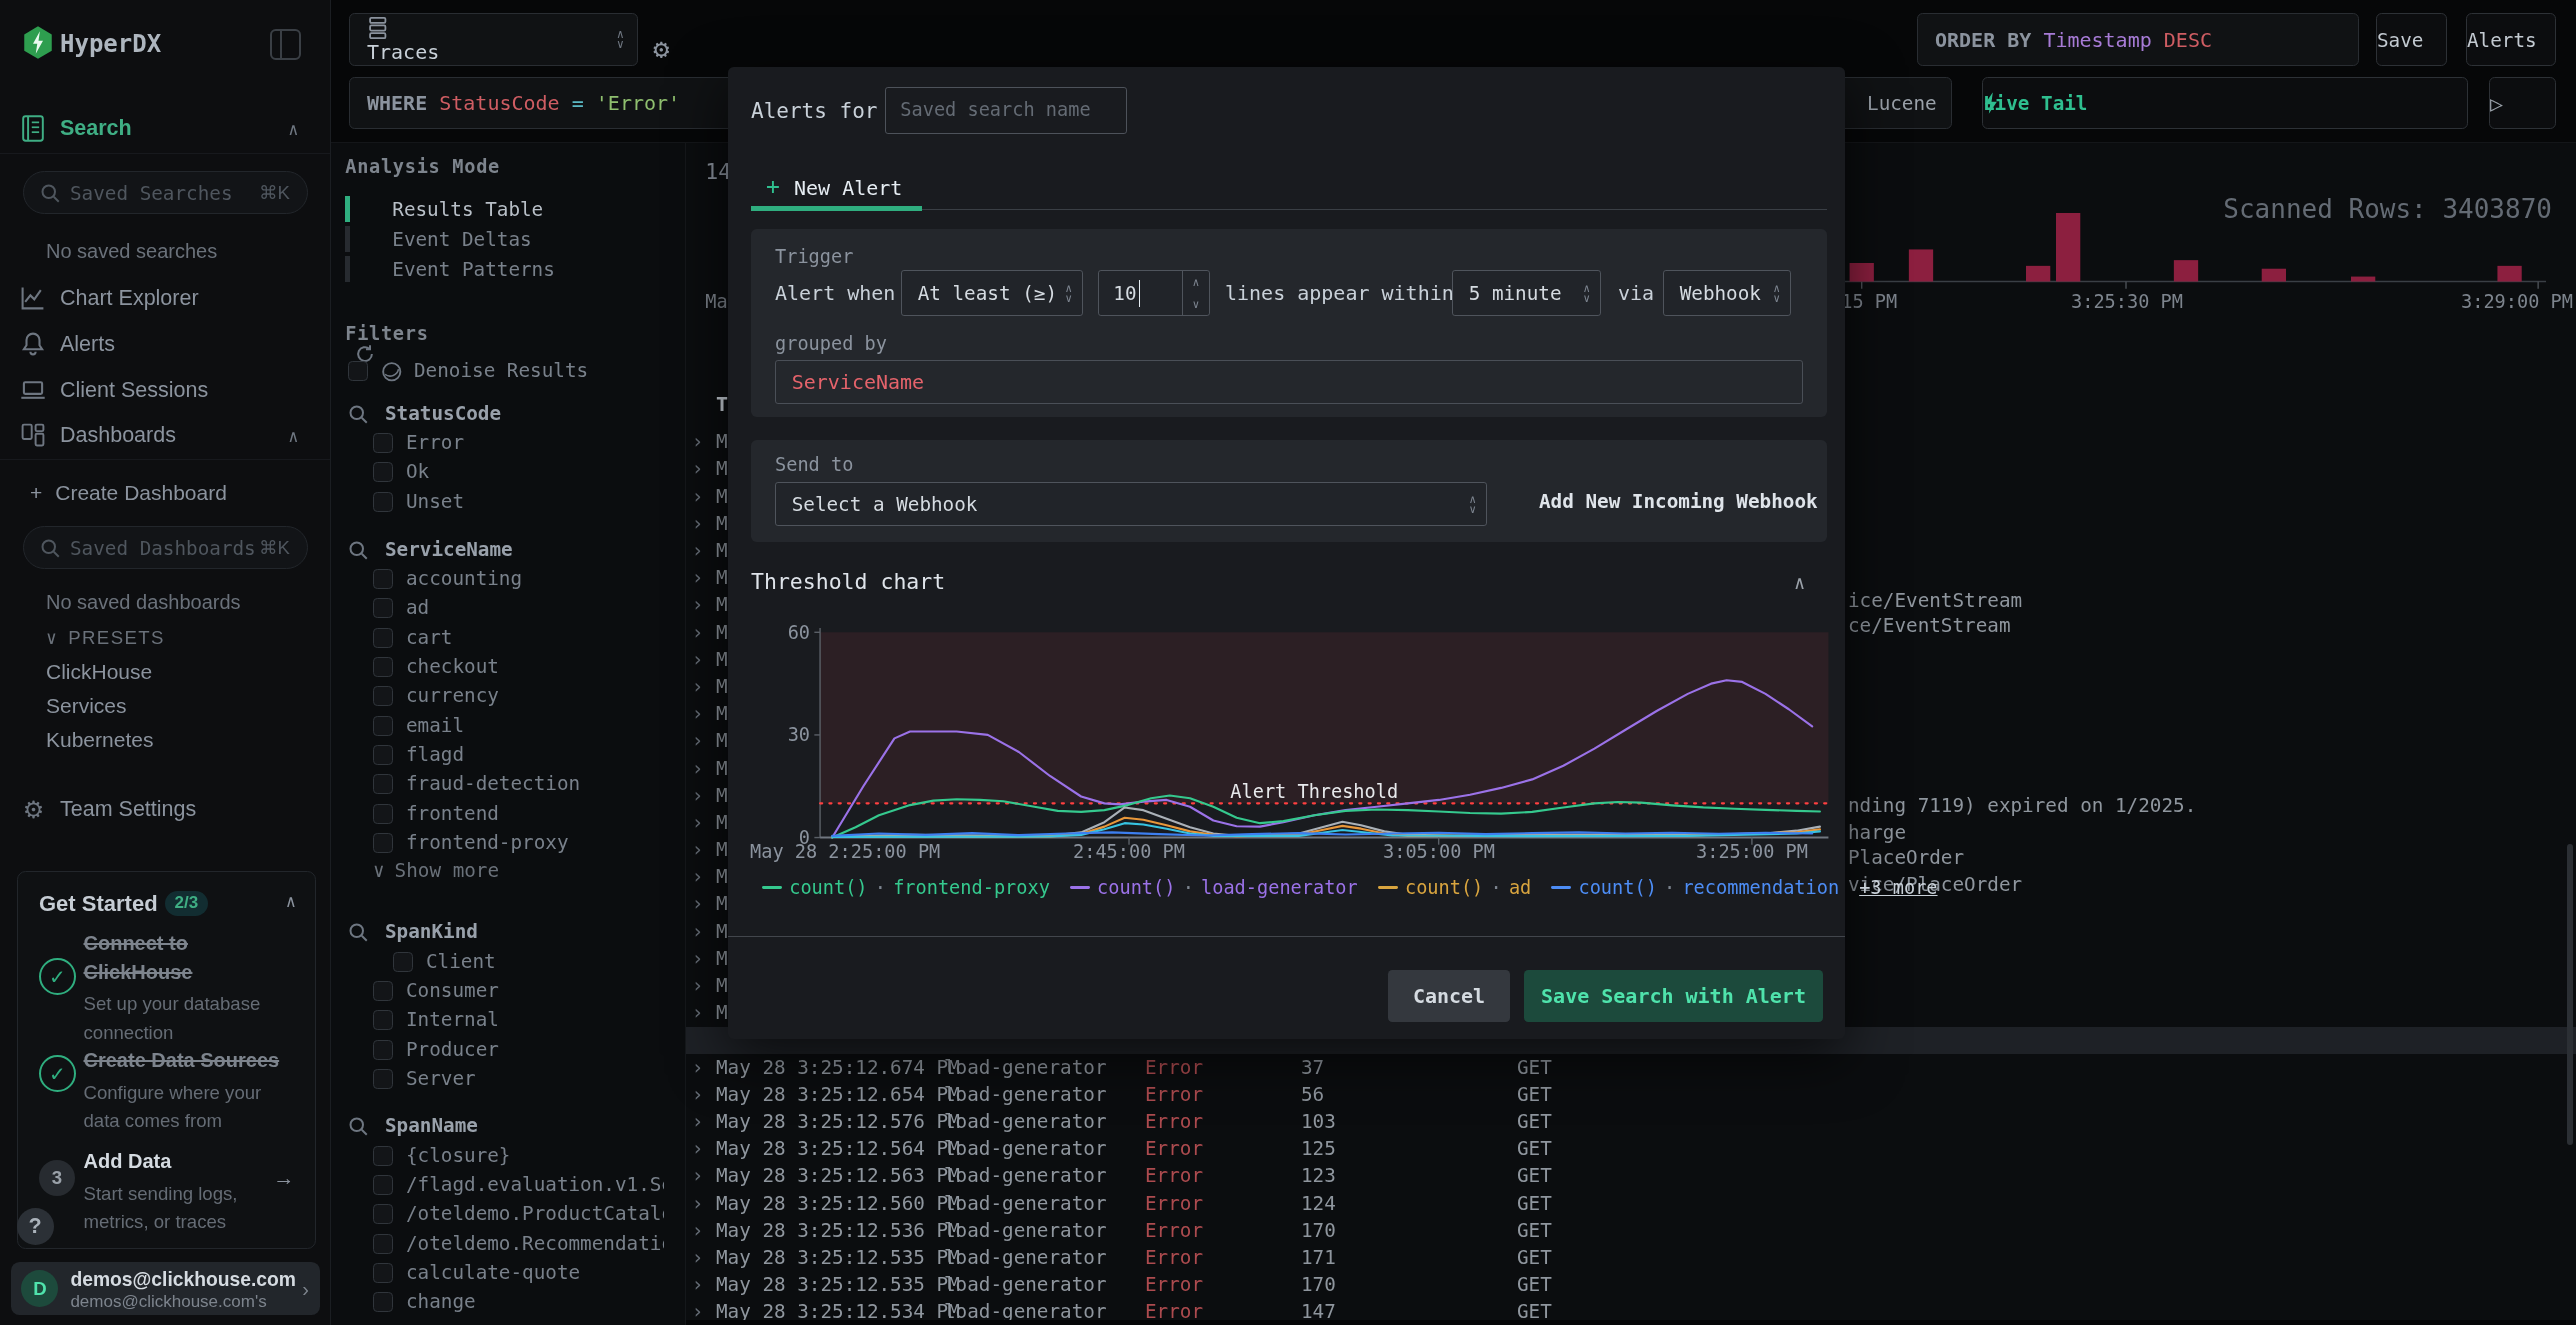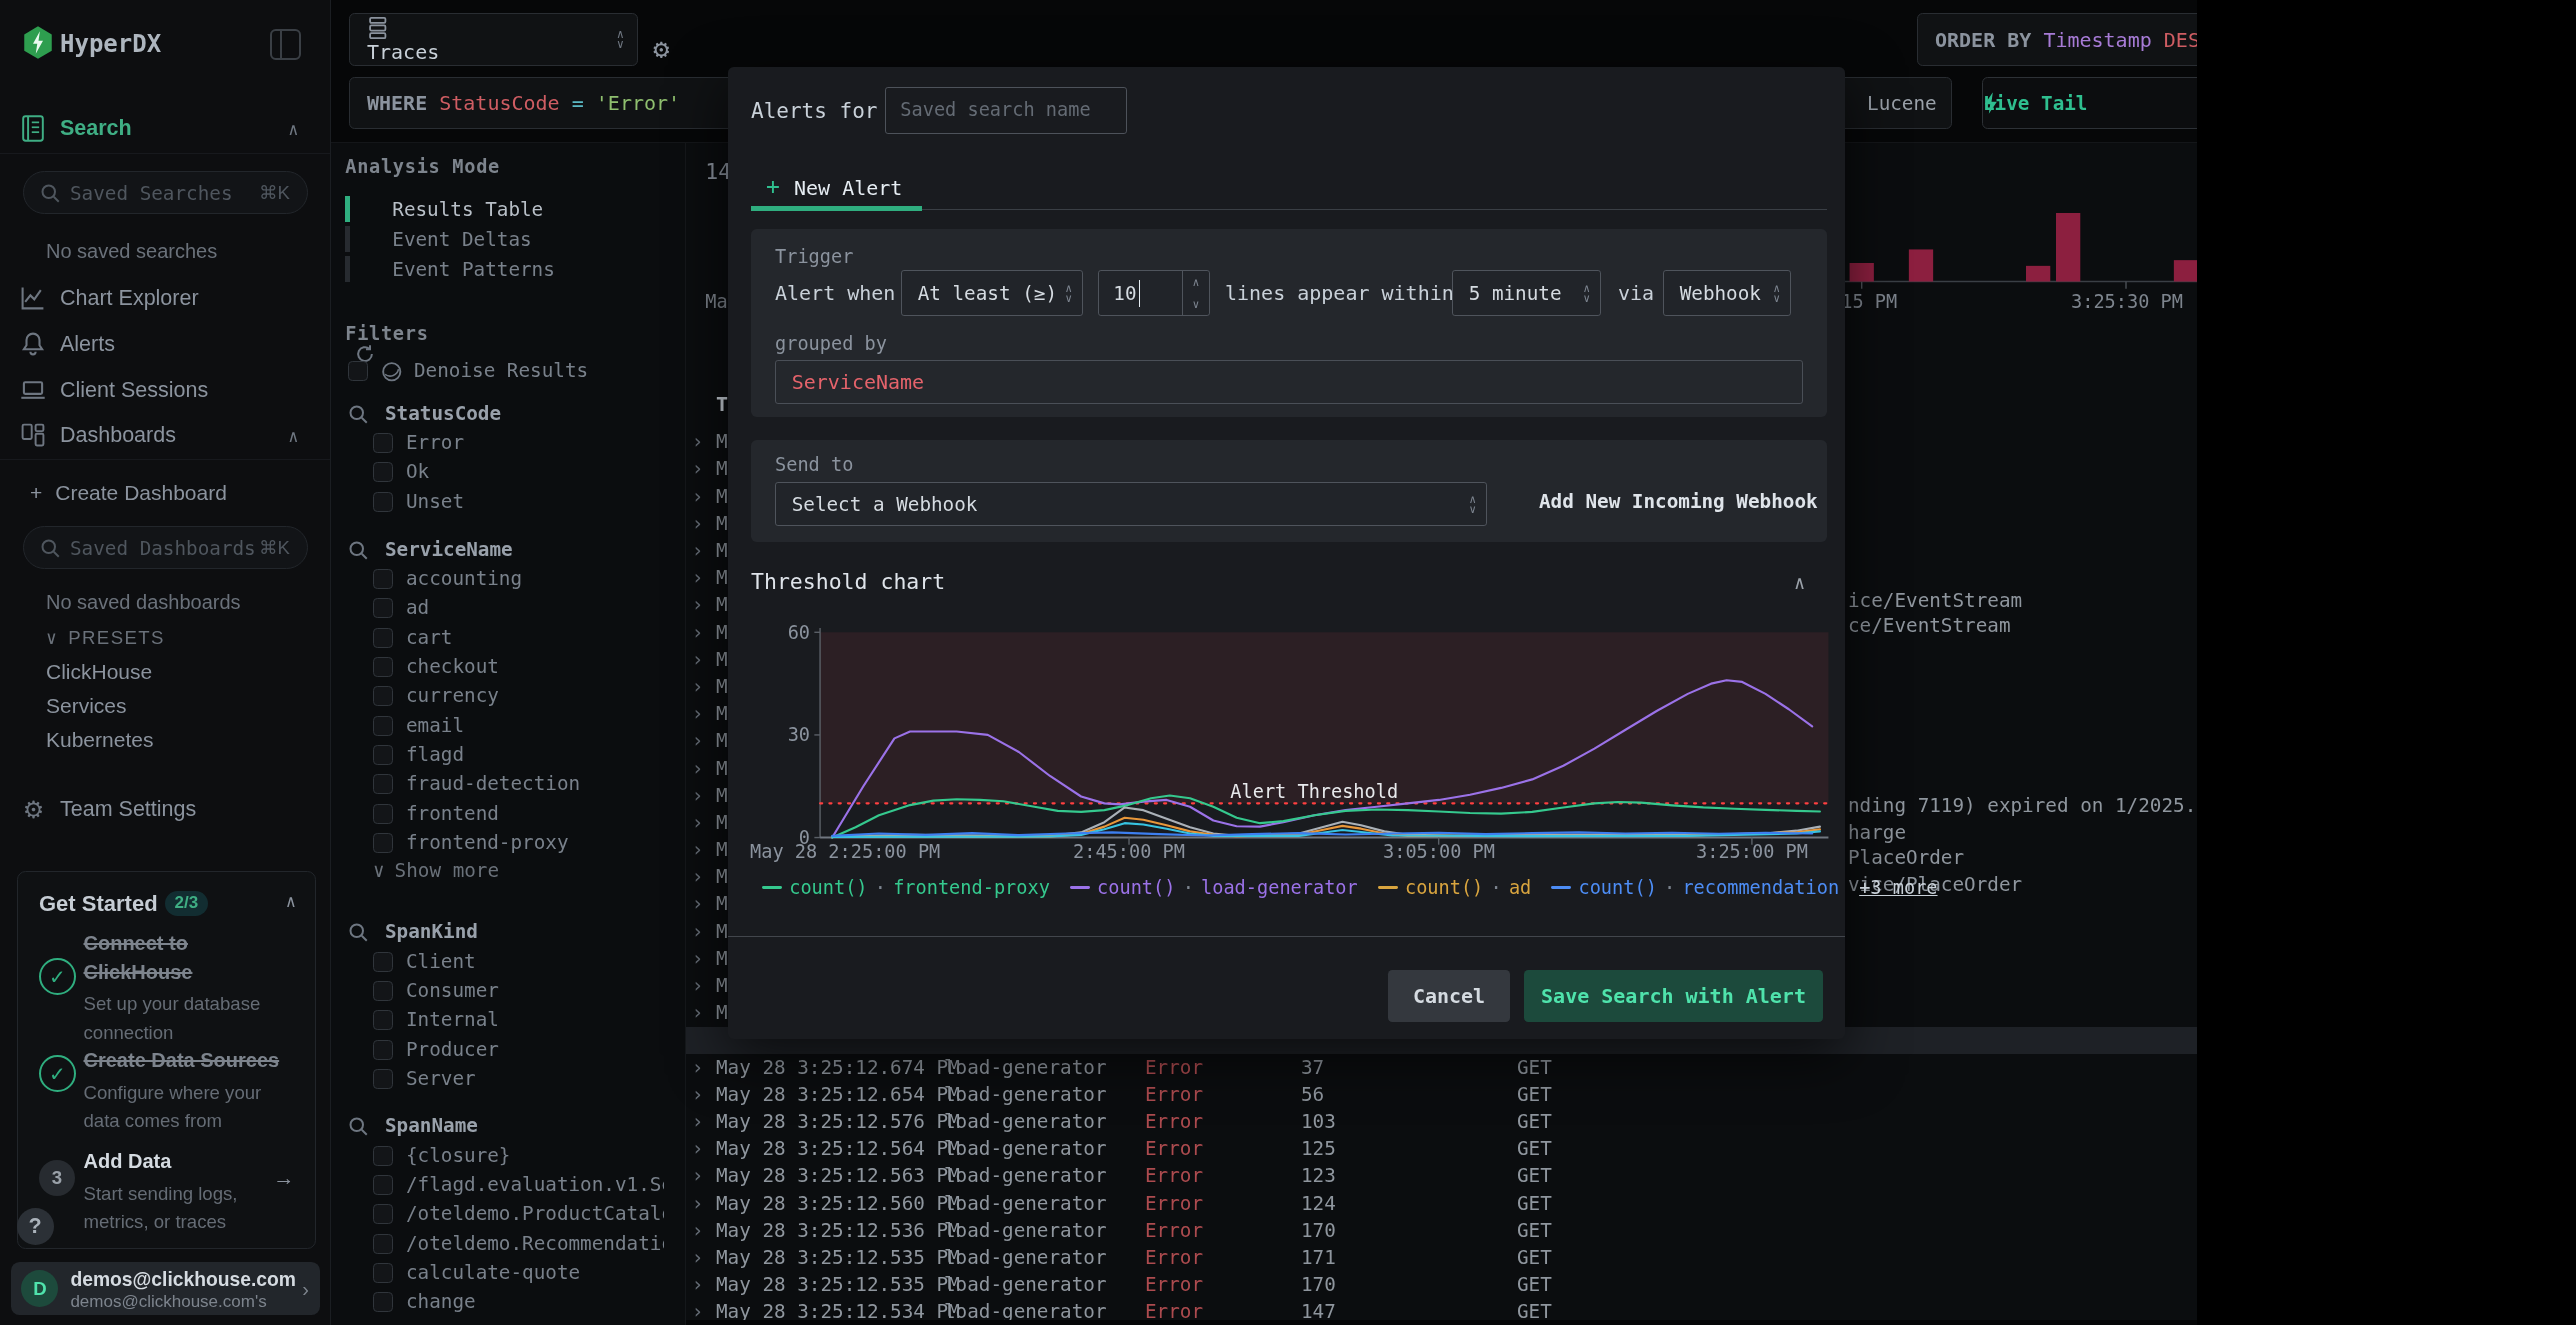--- a/index.html
+++ b/index.html
@@ -1,18 +1,18 @@
 <!DOCTYPE html>
 <html style="font-size:11.4px"><head>
 <meta charset="utf-8">
 <style>
   * { margin:0; padding:0; box-sizing:border-box; }
   html,body { background:#000; }
   body { width:2576px; height:1325px; position:relative; font-family:"DejaVu Sans Mono",monospace; }
-  .app { position:absolute; inset:0; width:2197px; height:1325px; background:#e5e5e5; overflow:hidden; }
+  .app { position:absolute; inset:0; width:2576px; height:1325px; background:#e5e5e5; overflow:hidden; }
   .abs  { position:absolute; }
 
   
   .c-kw{color:#8b939e;font-weight:bold}.c-purple{color:#a77bd6}.c-red{color:#cf5d63}
   .c-yellow{color:#cfa75c}.c-cyan{color:#5bb8c4}.c-green{color:#8fbf6f}.c-gray{color:#9aa1a9}
 
   
   .sidebar { position:absolute; left:0; top:0; width:331px; height:1325px; background:#0d0e10; border-right:1.4px solid #1b1e22; z-index:5; font-family:"Liberation Sans",sans-serif;}
   .brand-row { position:absolute; left:0; top:21.5px; width:100%; height:57px; }
   .brand-name { position:absolute; left:60px; top:8.6px; font-size:24px; font-weight:bold; color:#aeb6bf; font-family:"DejaVu Sans Mono",monospace; }
@@ -440,21 +440,21 @@
         <div class="showmore" style="top: 716px;"><span style="margin-right:10px">∨</span>Show more</div>
         <div class="f-ghead" style="top: 776px;">
           <span class="s-ico2">
             <svg width="20" height="20" viewBox="0 0 16 16">
               <circle cx="7" cy="7" r="5" fill="none" stroke="#6e7681" stroke-width="1.6"></circle>
               <line x1="11" y1="11" x2="15" y2="15" stroke="#6e7681" stroke-width="1.6"></line>
             </svg>
           </span>
           <span class="t">SpanKind</span>
         </div>
-        <div class="f-row" style="top: 806px;">
+        <div class="f-row" style="top: 806px; margin-left: 20px;">
           <span class="chk"></span>
           <span class="t">Client</span>
         </div>
         <div class="f-row" style="top: 835px;">
           <span class="chk"></span>
           <span class="t">Consumer</span>
         </div>
         <div class="f-row" style="top: 864px;">
           <span class="chk"></span>
           <span class="t">Internal</span>

